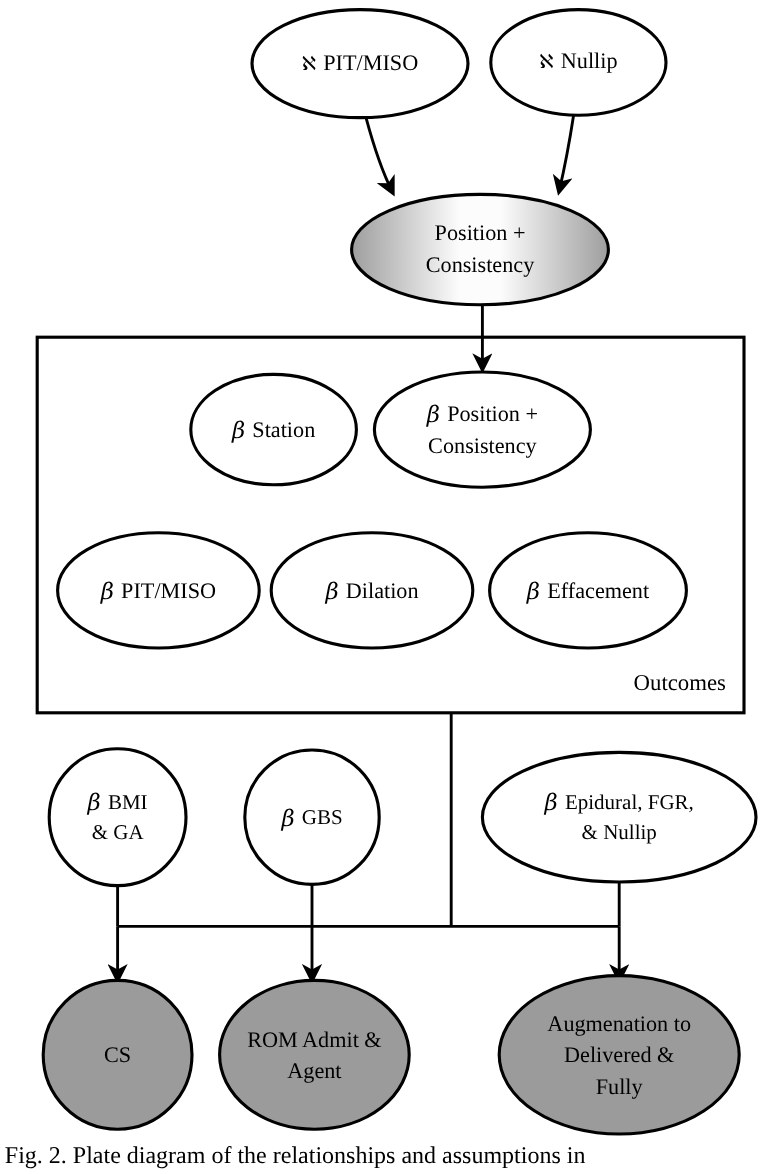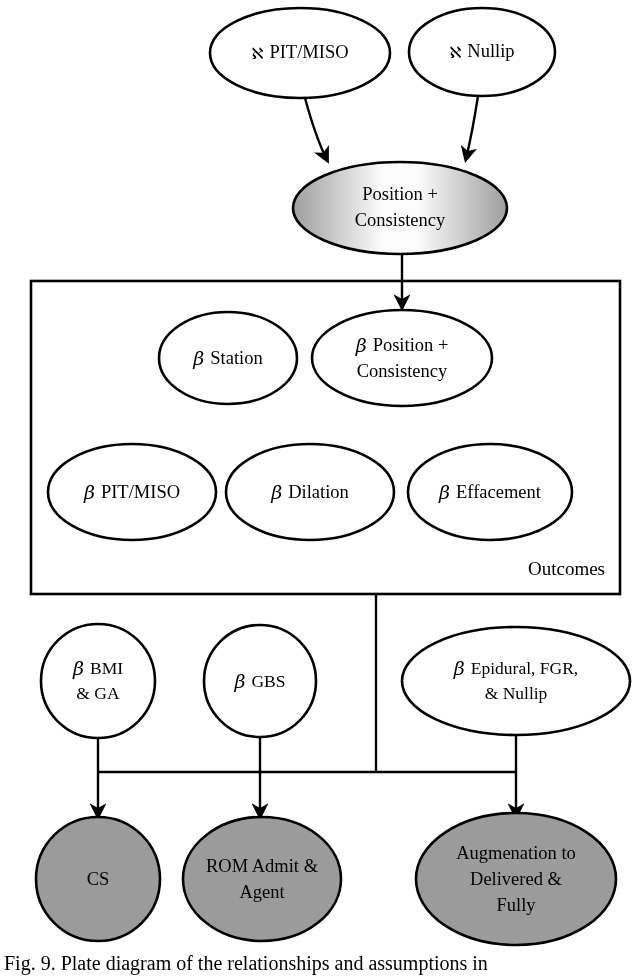--- a/index.html
+++ b/index.html
@@ -219,14 +219,14 @@
     </g>
 
     <g>
       <ellipse class="node-ellipse gray" cx="516" cy="879" rx="100" ry="66"></ellipse>
       <text class="node-label" x="516" y="855">Augmenation to</text>
       <text class="node-label" x="516" y="881">Delivered &amp;</text>
       <text class="node-label" x="516" y="907">Fully</text>
     </g>
   </svg>
 
-  <div class="caption">Fig. 9.  Plate diagram of the relationships and assumptions in</div>
+  <div class="caption">Fig. 2.  Plate diagram of the relationships and assumptions in</div>
 </div>
 
 </body></html>

